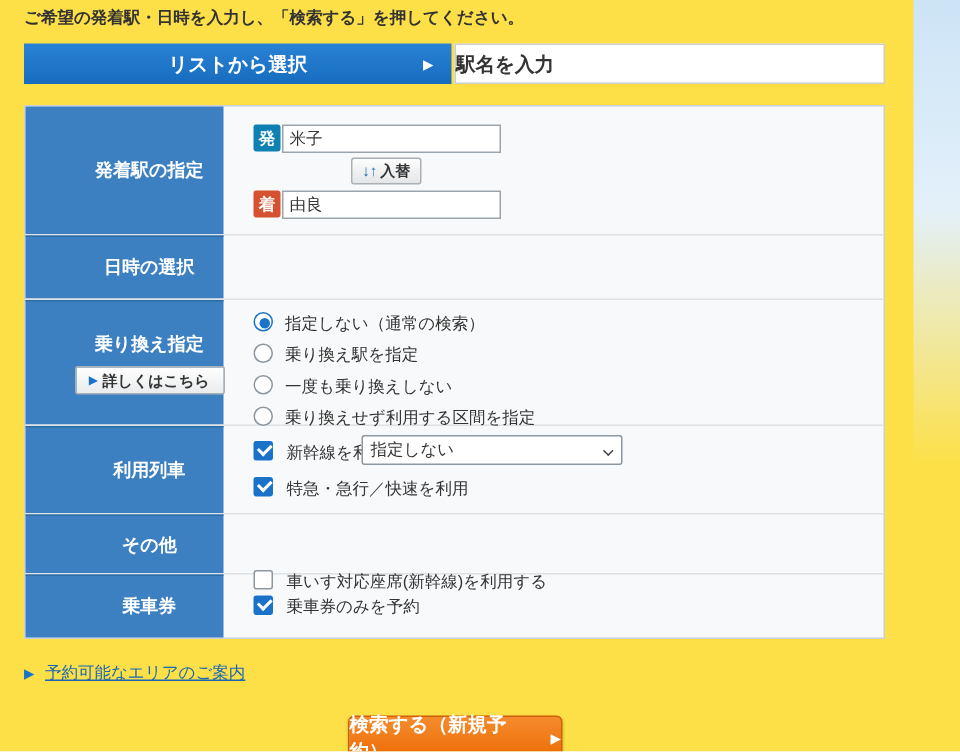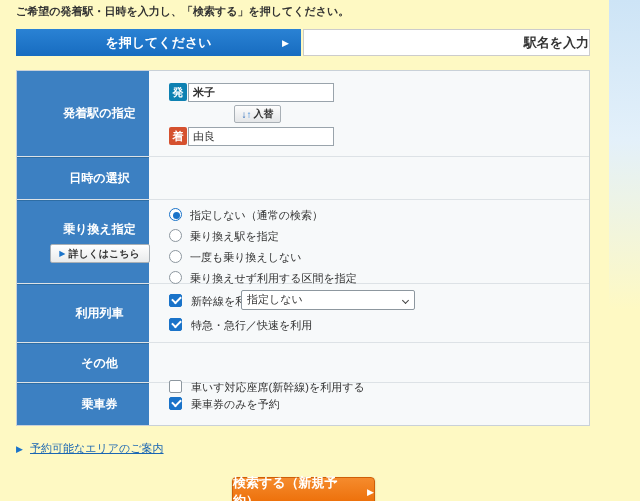--- a/index.html
+++ b/index.html
@@ -1,32 +1,32 @@
 <!DOCTYPE html>
 <html><head>
 <meta charset="utf-8">
 <style>
   * { margin:0; padding:0; box-sizing:border-box; }
   html,body { background:#fff; }
   body { font-family:"Liberation Sans","DejaVu Sans",sans-serif; }
-  .page { position:relative; width:640px; height:501px; background:#fef9c3; overflow:hidden; }
+  .page { position:relative; width:640px; height:501px; background:#fde047; overflow:hidden; }
 
   .bg-gradient { position:absolute; right:0; top:0; width:31px; height:310px;
     background:linear-gradient(to bottom,#cde4f6 0%,#e3f0fa 45%,rgba(255,255,255,0) 100%); }
 
   .instruction { position:absolute; left:16px; top:4px; font-size:11px; font-weight:bold; color:#333; }
 
   
   .tab-on { position:absolute; left:16px; top:29px; width:285px; height:27px;
     background:linear-gradient(to bottom,#2a82d4,#176cc0); color:#fff; font-size:13px; font-weight:bold;
     display:flex; align-items:center; justify-content:center; cursor:pointer; }
   .tab-on .arr { position:absolute; right:12px; font-size:9px; top:9px; }
   .tab-off { position:absolute; left:303px; top:29px; width:287px; height:27px; background:#fff;
     border:1px solid #ccc; color:#333; font-size:13px; font-weight:bold;
-    display:flex; align-items:center; justify-content:flex-end; cursor:pointer; }
+    display:flex; align-items:center; justify-content:flex-start; cursor:pointer; }
 
   
   .form-table { position:absolute; left:16px; top:70px; width:574px; height:356px;
     border:1px solid #c9d1d8; background:#f7f9fa; display:flex; flex-direction:column; }
   .row { display:flex; border-top:1px solid #dde2e6; }
   .row:first-child { border-top:none; }
   .label-cell { width:132px; background:#3c80c2; color:#fff; font-size:12px; font-weight:bold;
     display:flex; flex-direction:column; align-items:center; justify-content:center; border-top:1px solid #2e6da4;padding-left:33px; }
   .row:first-child .label-cell { border-top:none; }
   .content-cell { flex:1; position:relative; font-size:11px; color:#333; }
@@ -34,21 +34,21 @@
   .r1 { height:85px; } .r2 { height:44px; } .r3 { height:84px; }
   .r4 { height:60px; } .r5 { height:40px; } .r6 { height:43px; }
 
   
   .badge { position:absolute; width:18px; height:18px; color:#fff; font-size:11px; font-weight:bold;
     display:flex; align-items:center; justify-content:center; border-radius:2px; }
   .badge-dep { left:20px; top:12px; background:#0e81b2; }
   .badge-arr { left:20px; top:56px; background:#d5512f; }
   .txt-input { position:absolute; left:39px; width:146px; height:19px; border:1px solid #9aa4ac;
     background:#fff; font-size:11px; color:#333; padding:0 4px; font-family:inherit; }
-  .inp-dep { top:12px;font-weight:bold; } .inp-arr { top:56px; }
+  .inp-dep { top:12px; } .inp-arr { top:56px; }
 
   .swap-btn { position:absolute; left:85px; top:34px; width:47px; height:18px;
     background:linear-gradient(to bottom,#fdfdfd,#e4e6e8); border:1px solid #a9b0b6; border-radius:2px;
     font-size:10px; font-weight:bold; color:#333; display:flex; align-items:center; justify-content:center; cursor:pointer; }
   .swap-btn .a1 { color:#1a5fb4; font-weight:bold; margin-right:0px; }
   .swap-btn .a2 { color:#2b7fd4; font-weight:bold; margin-right:2px; }
 
   
   .sel { position:absolute; height:20px; border:1px solid #8d979f; border-radius:2px; background:#fff;
     font-size:11px; color:#333; display:flex; align-items:center; padding:0 18px 0 5px; cursor:pointer; }
@@ -102,21 +102,21 @@
 </style>
 </head>
 <body>
 
 <div class="page">
   <div class="bg-gradient"></div>
 
   <div class="instruction">ご希望の発着駅・日時を入力し、「検索する」を押してください。</div>
 
   <div class="tab-on">
-    <span>を押してください</span>
+    <span>リストから選択</span>
     <span class="arr">▶</span>
   </div>
   <div class="tab-off">
     <span>駅名を入力</span>
   </div>
 
   <div class="form-table">
 
     <div class="row r1">
       <div class="label-cell">

